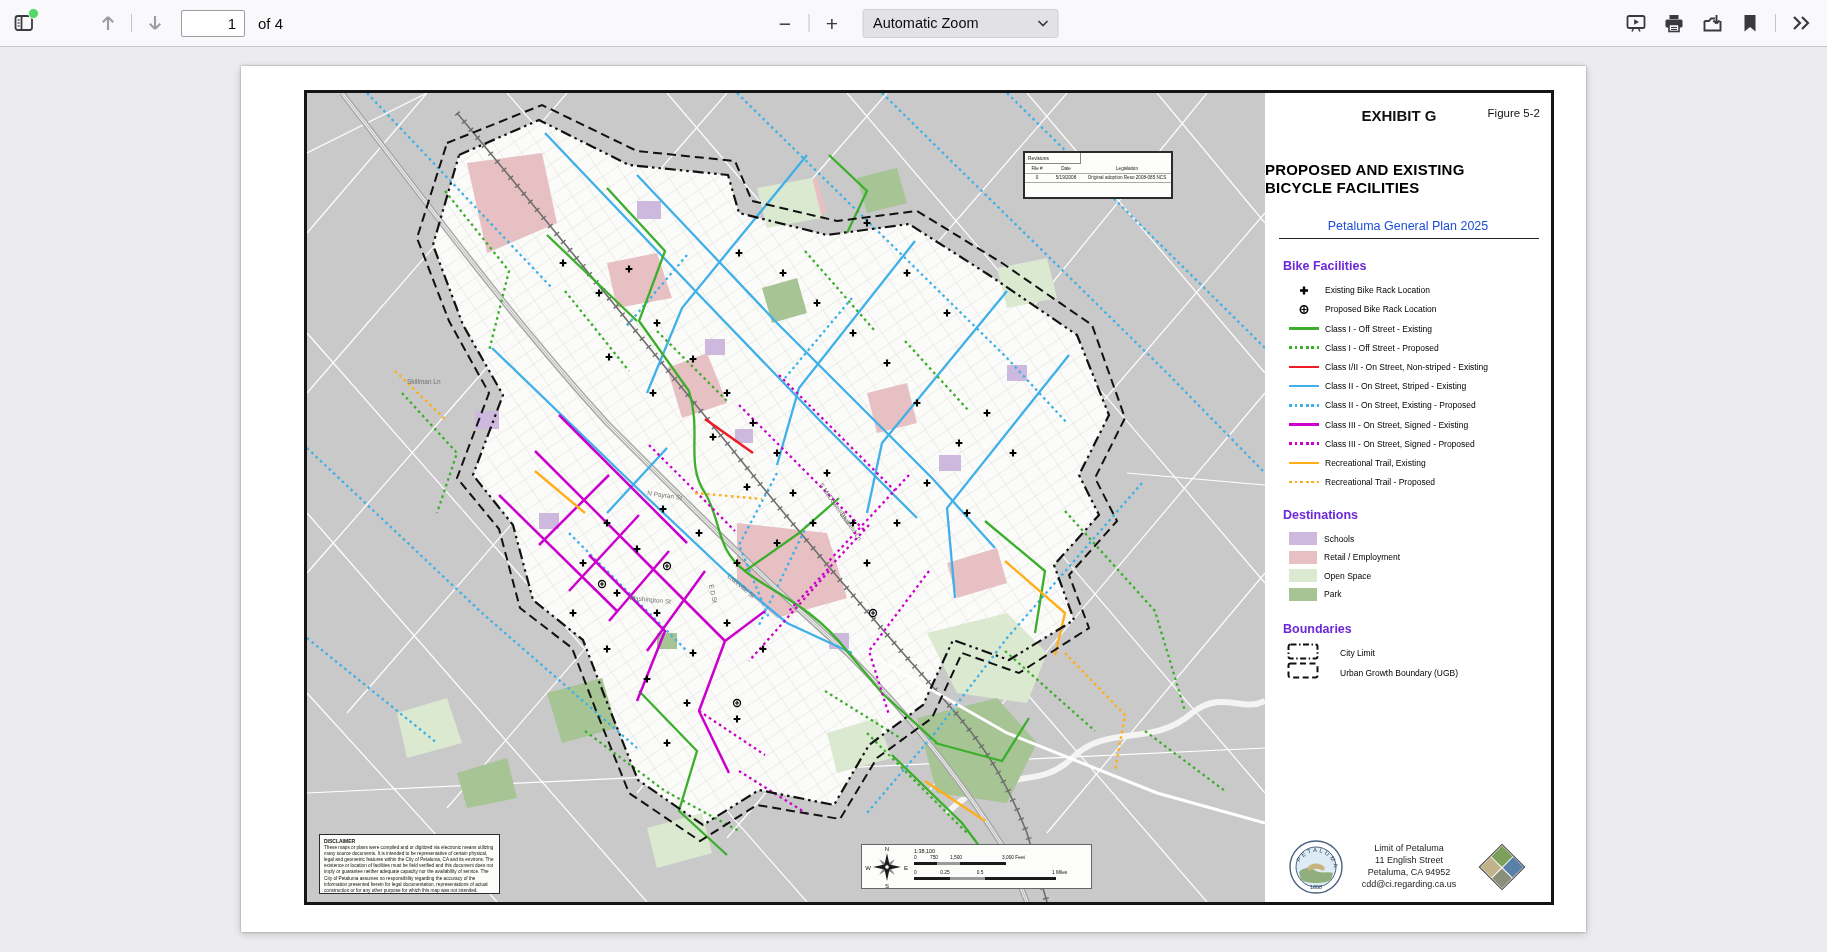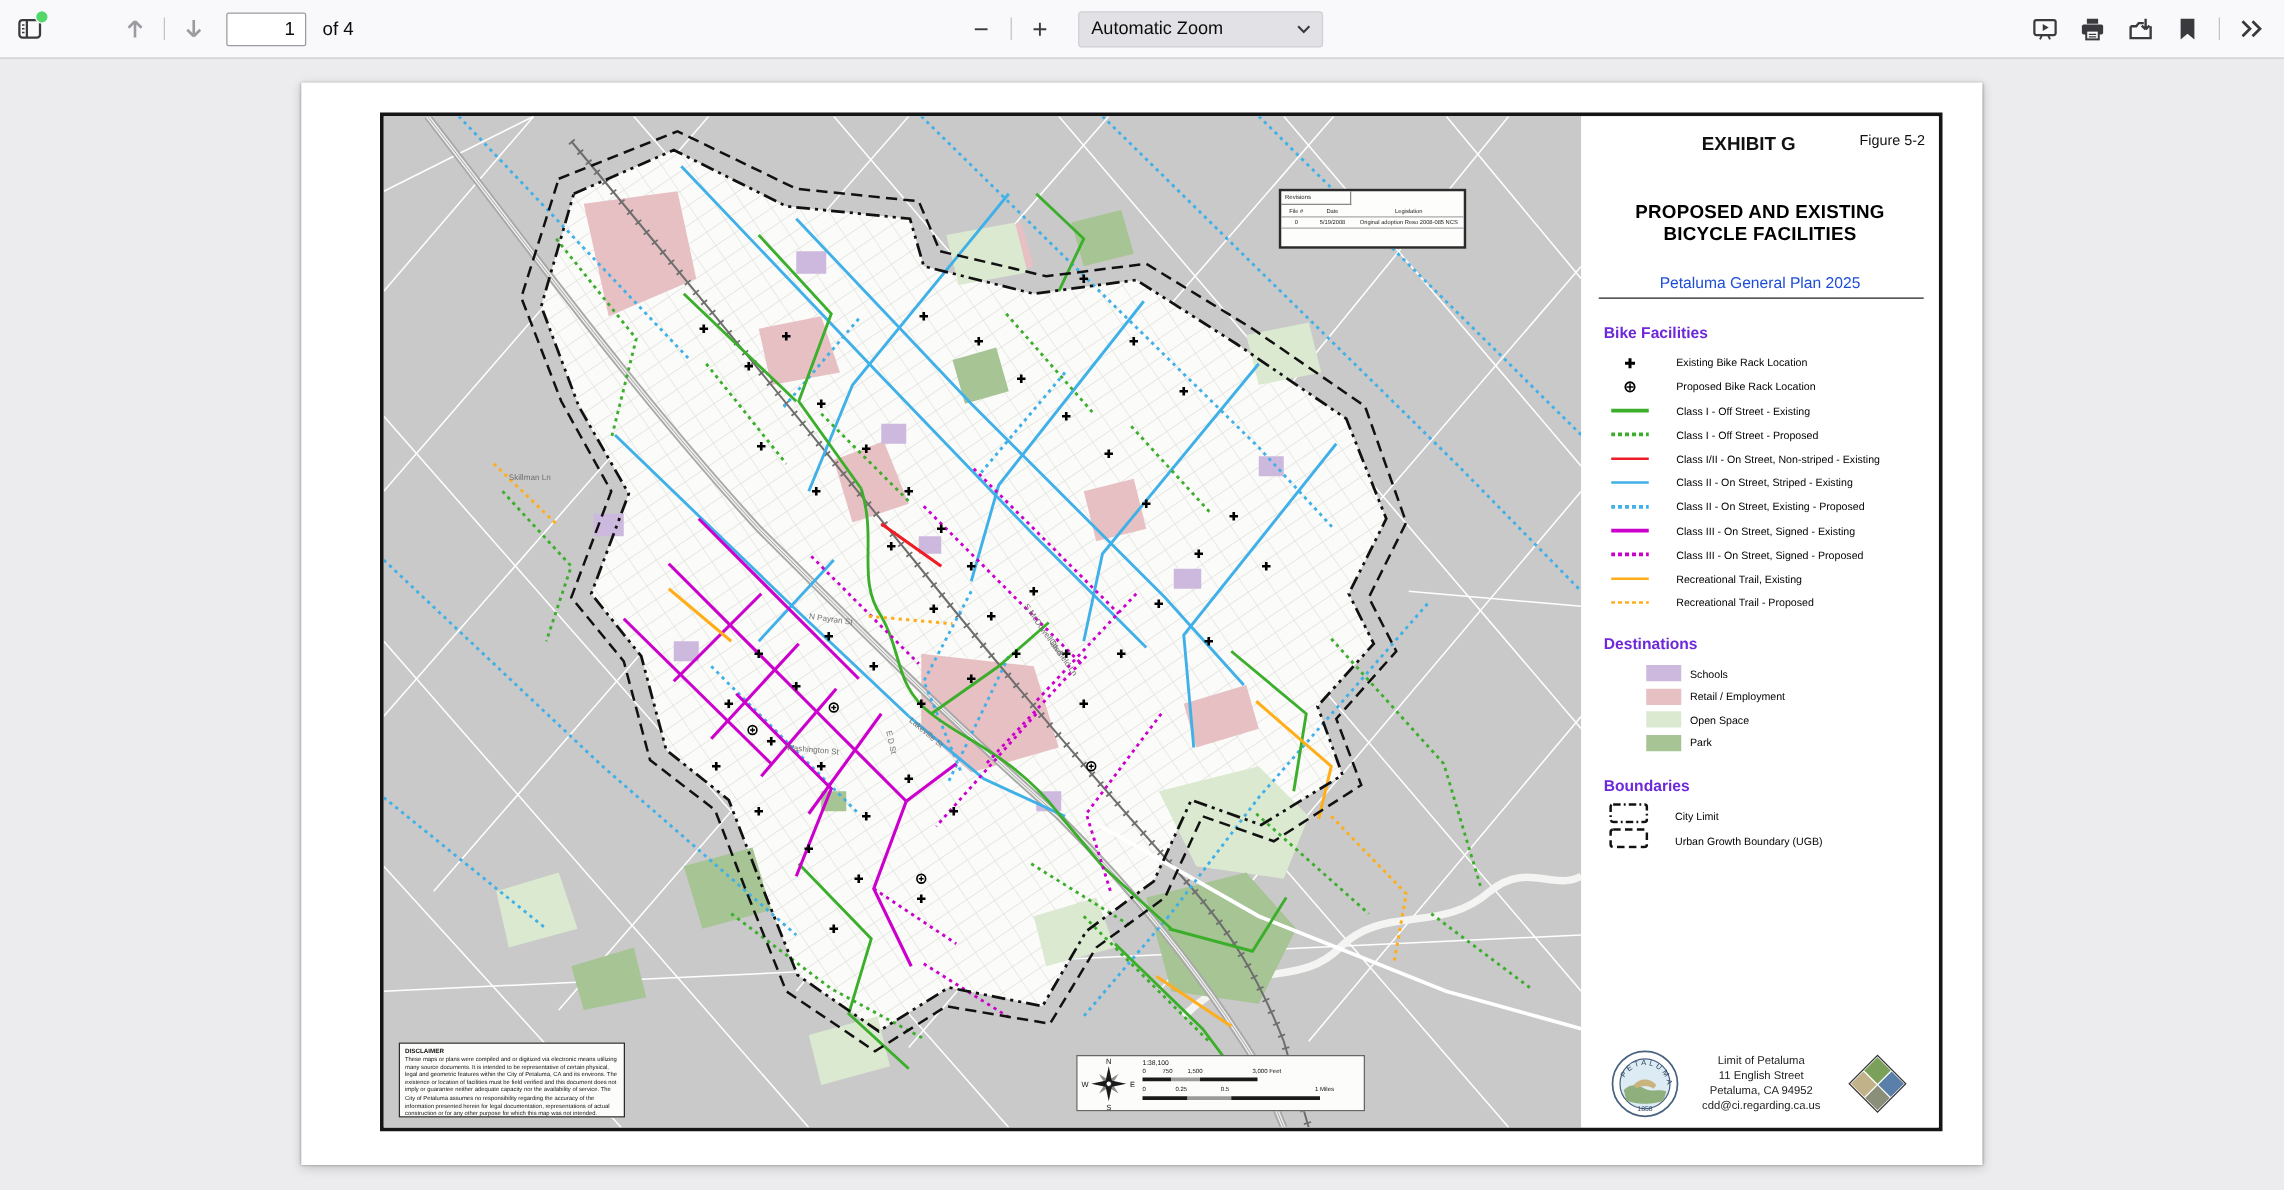--- a/index.html
+++ b/index.html
@@ -37,30 +37,30 @@
   .figure { position:absolute; left:63px; top:24px; width:1250px; height:815px;
     border:3px solid #151515; display:flex; }
   .map-area { position:relative; width:958px; height:809px; overflow:hidden; background:#c9c9c9; }
   .legend-panel { position:relative; flex:1; background:#fff; padding:0 0 0 0; }
 
   
   .exhibit-row { position:relative; height:16px; margin-top:14px; }
   .exhibit-row .exhibit { position:absolute; left:50%; transform:translateX(-62%);
     font-weight:bold; font-size:15px; color:#111; }
   .exhibit-row .fig { position:absolute; right:11px; font-size:11.5px; color:#111; }
-  .doc-title { margin-top:38px; text-align:center; font-weight:bold; font-size:15px;
+  .doc-title { margin-top:38px; text-align:left; font-weight:bold; font-size:15px;
     line-height:1.22; color:#000; letter-spacing:.2px; }
   .doc-subtitle { margin-top:21px; text-align:center; font-size:12.5px; color:#1d4ed8; }
   .subtitle-rule { margin:5px 12px 0 14px; border-bottom:1.3px solid #222; }
   .legend-panel h3 { font-size:12.5px; color:#6d28d9; margin:20px 0 8px 18px; }
-  .leg-row { display:flex; align-items:center; height:19.2px; padding-left:24px;gap:16px; }
+  .leg-row { display:flex; align-items:center; height:19.2px; padding-left:24px; }
   .leg-row .sw { width:30px; display:flex; align-items:center; justify-content:center; }
   .sw-line { width:30px; height:2.6px; display:block; }
   .leg-row .lbl { font-size:8.5px; color:#000; margin-left:6px; white-space:nowrap; }
-  .dest-row { display:flex; align-items:center; height:18.5px; padding-left:24px;margin-left:28px; }
+  .dest-row { display:flex; align-items:center; height:18.5px; padding-left:24px; }
   .dest-sw { width:28px; height:13px; display:block; }
   .dest-row .lbl { font-size:8.5px; color:#000; margin-left:7px; }
   .bound-row { display:flex; align-items:center; height:19.5px; padding-left:22px; }
   .bound-row .lbl { font-size:8.5px; color:#000; margin-left:21px; }
   .panel-footer { position:absolute; left:0; right:0; bottom:5px; height:60px;
     display:flex; align-items:center; }
   .addr { text-align:center; font-size:9px; line-height:1.32; color:#222; flex:1; }
 
   
   .revisions-box { position:absolute; left:716px; top:58px; width:150px; height:48px;

